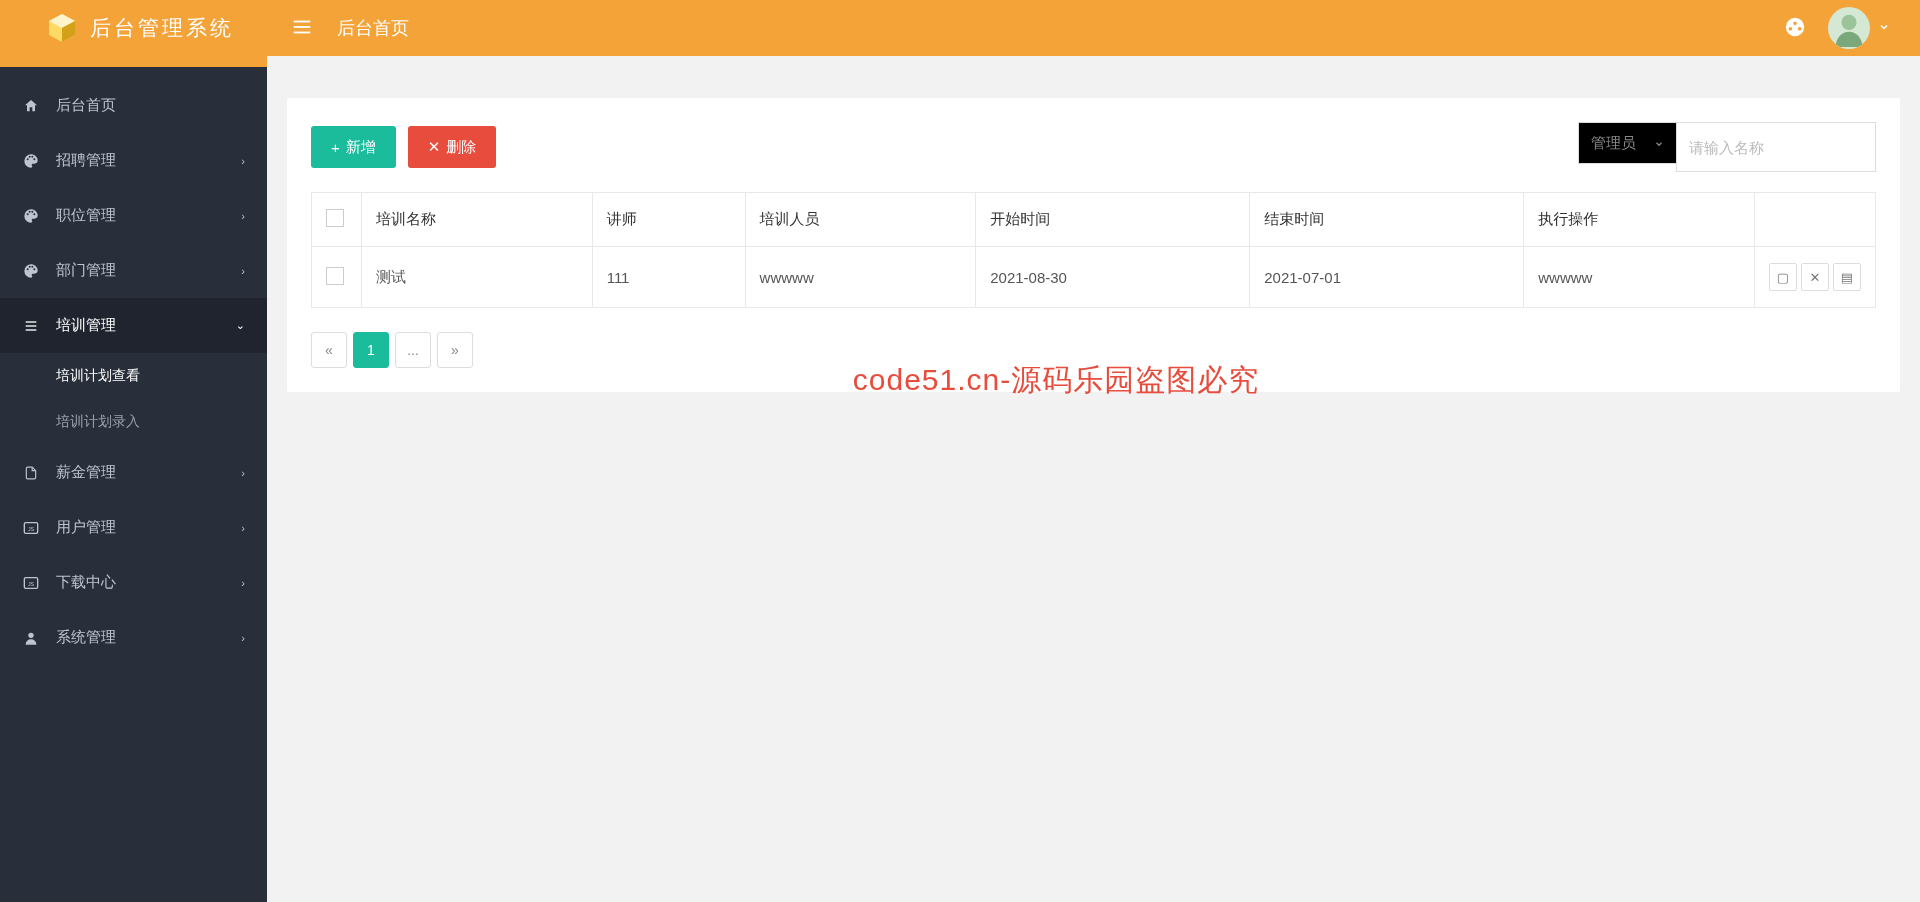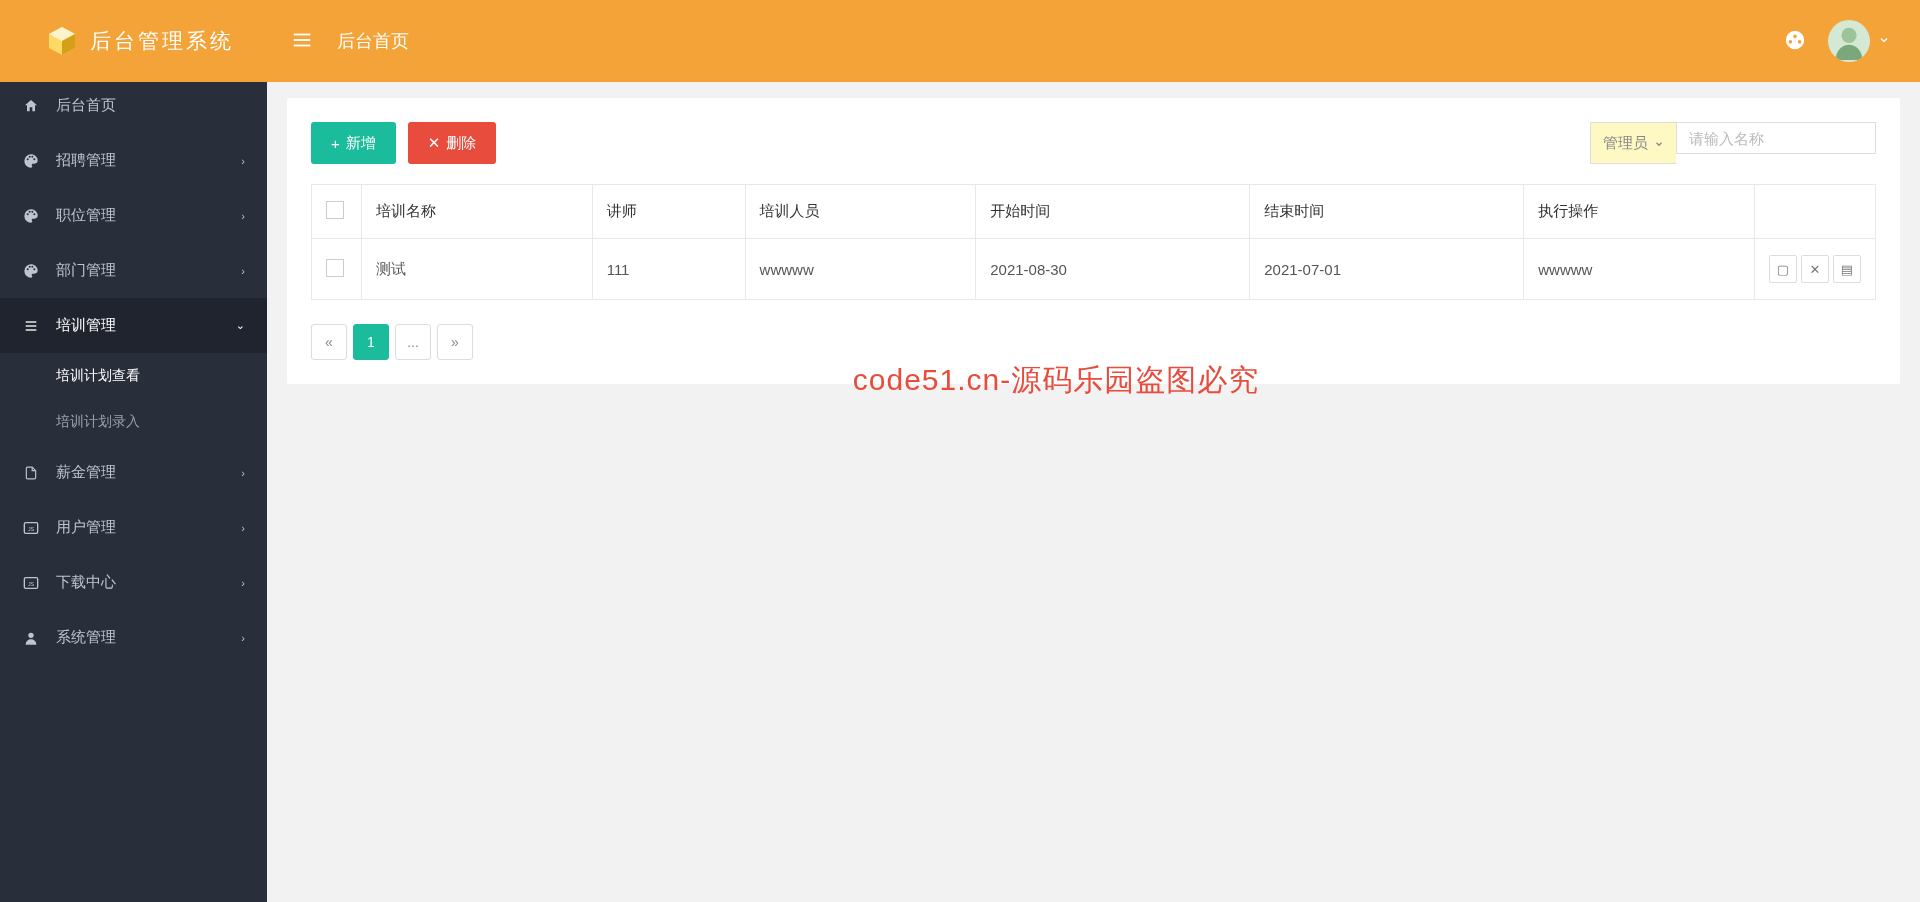--- a/index.html
+++ b/index.html
@@ -1,19 +1,19 @@
 <!DOCTYPE html>
 <html><head>
 <meta charset="utf-8">
 <style>
 * { margin: 0; padding: 0; box-sizing: border-box; }
 body { font-family: "Microsoft YaHei", Arial, sans-serif; font-size: 14px; background: #f2f2f2; color: #333; }
 
 .layout { display: flex; height: 100vh; }
-.header { position: fixed; top: 0; left: 0; right: 0; height: 82px; background: #f4a338; display: flex; align-items: center; z-index: 100; }
+.header { position: fixed; top: 0; left: 0; right: 0; height: 56px; background: #f4a338; display: flex; align-items: center; z-index: 100; }
 .logo-area { width: 267px; height: 78px; background: #f4a338; display: flex; align-items: center; padding-left: 46px; gap: 12px; }
 .logo-cube { width: 32px; height: 32px; }
 .logo-text { color: #fff; font-size: 21px; letter-spacing: 3px; font-weight: 400; }
 .header-right { flex: 1; display: flex; align-items: center; justify-content: space-between; padding: 0 30px 0 24px; }
 .header-left-group { display: flex; align-items: center; gap: 24px; }
 .hamburger { color: #fff; cursor: pointer; }
 .breadcrumb { color: #fff; font-size: 18px; }
 .header-icons { display: flex; align-items: center; gap: 22px; }
 .header-icon { color: #fff; cursor: pointer; }
 .avatar-wrap { display: flex; align-items: center; gap: 8px; cursor: pointer; }
@@ -31,22 +31,22 @@
 .sub-item.active { color: #fff; }
 
 .main { flex: 1; padding: 78px 0 0 0; overflow: auto; }
 .content-card { background: #fff; margin: 20px; padding: 24px; border-radius: 2px; }
 .toolbar { display: flex; justify-content: space-between; align-items: center; margin-bottom: 20px; }
 .btn-group { display: flex; gap: 12px; }
 .btn { display: inline-flex; align-items: center; gap: 6px; padding: 0 20px; height: 42px; border: none; color: #fff; font-size: 15px; cursor: pointer; border-radius: 3px; }
 .btn-teal { background: #1abc9c; }
 .btn-red { background: #e74c3c; }
 .filter-group { display: flex; gap: 0; }
-.select-box { height: 42px; padding: 0 12px; border: 1px solid #ddd; background: #fef9c3; color: #888; font-size: 15px; display: flex; align-items: center; gap: 6px; cursor: pointer; border-right: none; }
-.search-input { height: 32px; width: 200px; padding: 0 12px; border: 1px solid #ddd; font-size: 15px; outline: none; }
+.select-box { height: 42px; padding: 0 12px; border: 1px solid #ddd; background: #000000; color: #888; font-size: 15px; display: flex; align-items: center; gap: 18px; cursor: pointer; border-right: none; }
+.search-input { height: 50px; width: 200px; padding: 0 12px; border: 1px solid #ddd; font-size: 15px; outline: none; }
 .search-input::placeholder { color: #bbb; }
 
 .tbl { width: 100%; border-collapse: collapse; border: 1px solid #404040; }
 .tbl th, .tbl td { border: 1px solid #e8e8e8; padding: 16px 14px; text-align: left; font-weight: normal; font-size: 15px; color: #555; }
 .tbl th { color: #333; font-weight: 500; }
 .chk { width: 18px; height: 18px; border: 1px solid #ccc; display: inline-block; cursor: pointer; }
 .row-actions { display: flex; gap: 4px; }
 .action-btn { width: 28px; height: 28px; border: 1px solid #ddd; background: #fff; display: flex; align-items: center; justify-content: center; cursor: pointer; font-size: 13px; color: #777; border-radius: 2px; }
 
 .pagination { display: flex; gap: 6px; margin-top: 24px; }

